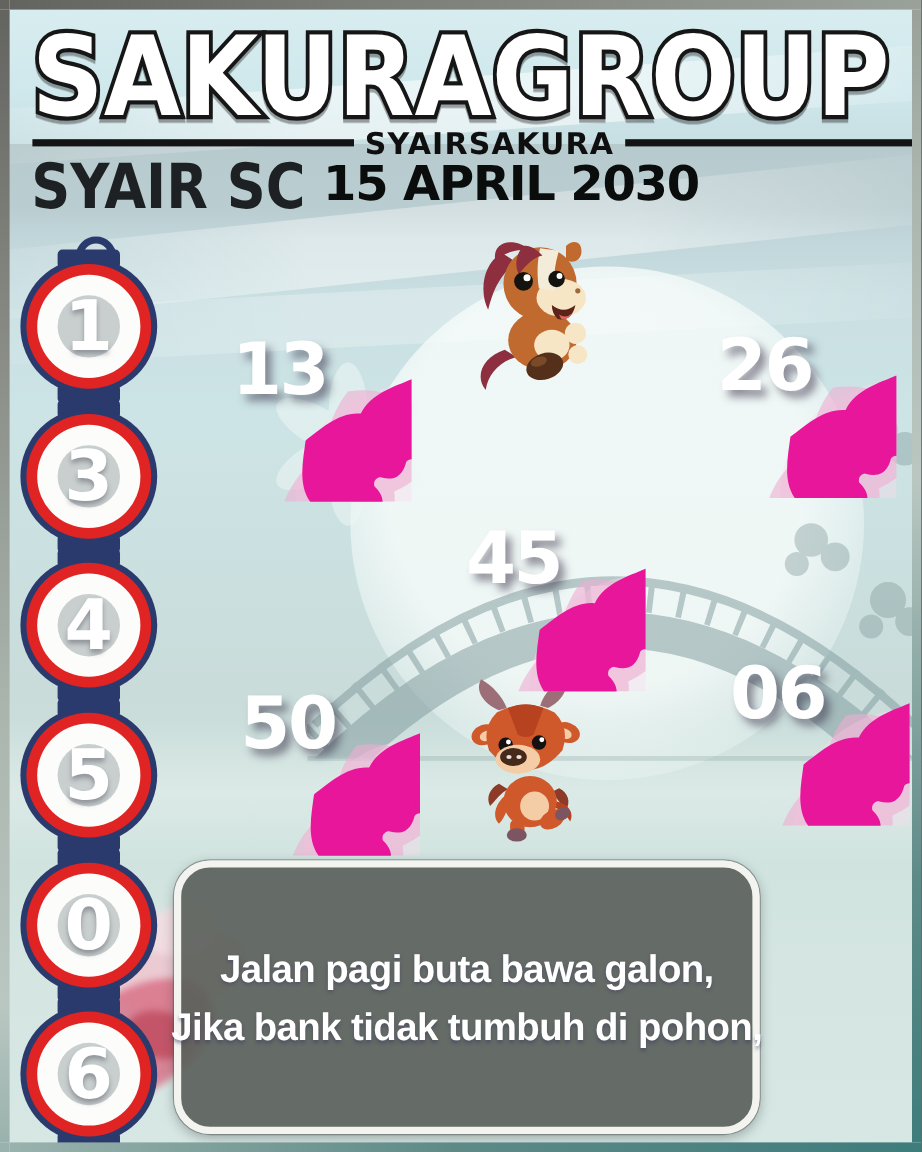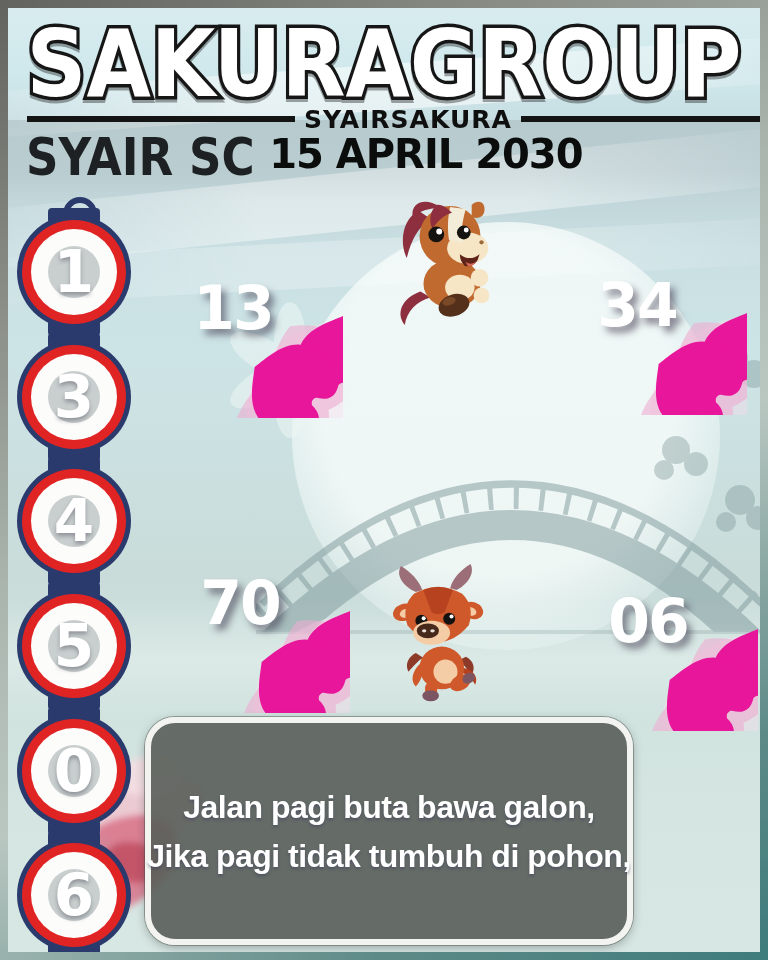--- a/index.html
+++ b/index.html
@@ -230,29 +230,35 @@
   <div class="flower" style="left:123px;top:198px">
     <svg viewBox="-110 -110 220 220">
         <use href="#flower-sym"></use>
       </svg>
     <span class="fnum">13</span>
   </div>
   <div class="flower" style="left:527px;top:195px">
     <svg viewBox="-110 -110 220 220">
         <use href="#flower-sym"></use>
       </svg>
-    <span class="fnum">34</span>
+    <span class="fnum">26</span>
+  </div>
+  <div class="flower" style="left:318px;top:356px">
+    <svg viewBox="-110 -110 220 220">
+        <use href="#flower-sym"></use>
+      </svg>
+    <span class="fnum">45</span>
   </div>
   <div class="flower" style="left:130px;top:493px">
     <svg viewBox="-110 -110 220 220">
         <use href="#flower-sym"></use>
       </svg>
-    <span class="fnum">70</span>
-  </div>
-  <div class="flower" style="left:538px;top:511px">
+    <span class="fnum">50</span>
+  </div>
+  <div class="flower" style="left:538px;top:468px">
     <svg viewBox="-110 -110 220 220">
         <use href="#flower-sym"></use>
       </svg>
     <span class="fnum">06</span>
   </div>
 
   <svg class="mascot" style="left:393px;top:196px" width="118" height="132" viewBox="0 0 120 132">
     <path d="M28,96 C10,102 2,118 12,130 C14,116 24,106 38,102 Z" fill="#8d2f3f"></path>
     <ellipse cx="60" cy="88" rx="29" ry="25" fill="#c06a30"></ellipse>
     <ellipse cx="68" cy="92" rx="15" ry="13" fill="#f6e6c6"></ellipse>
@@ -302,17 +308,17 @@
       <path d="M34,104 C26,112 24,122 30,128 C36,122 38,112 40,106 Z" fill="#d0592b"></path>
       <rect x="40" y="124" width="13" height="14" rx="5" fill="#d0592b"></rect>
       <ellipse cx="46" cy="138" rx="9" ry="6" fill="#7c5562"></ellipse>
       <ellipse cx="78" cy="124" rx="12" ry="8" fill="#d0592b" transform="rotate(-30 78 124)"></ellipse>
       <ellipse cx="87" cy="119" rx="7" ry="5.5" fill="#7c5562" transform="rotate(-30 87 119)"></ellipse>
     </g>
   </svg>
 
   <div class="poem">
     <div class="poem-line">Jalan pagi buta bawa galon,</div>
-    <div class="poem-line">Jika pagi tidak tumbuh di pohon,</div>
+    <div class="poem-line">Jika bank tidak tumbuh di pohon,</div>
   </div>
 
   <div class="frame-overlay"></div>
 </div>
 
 </body></html>

